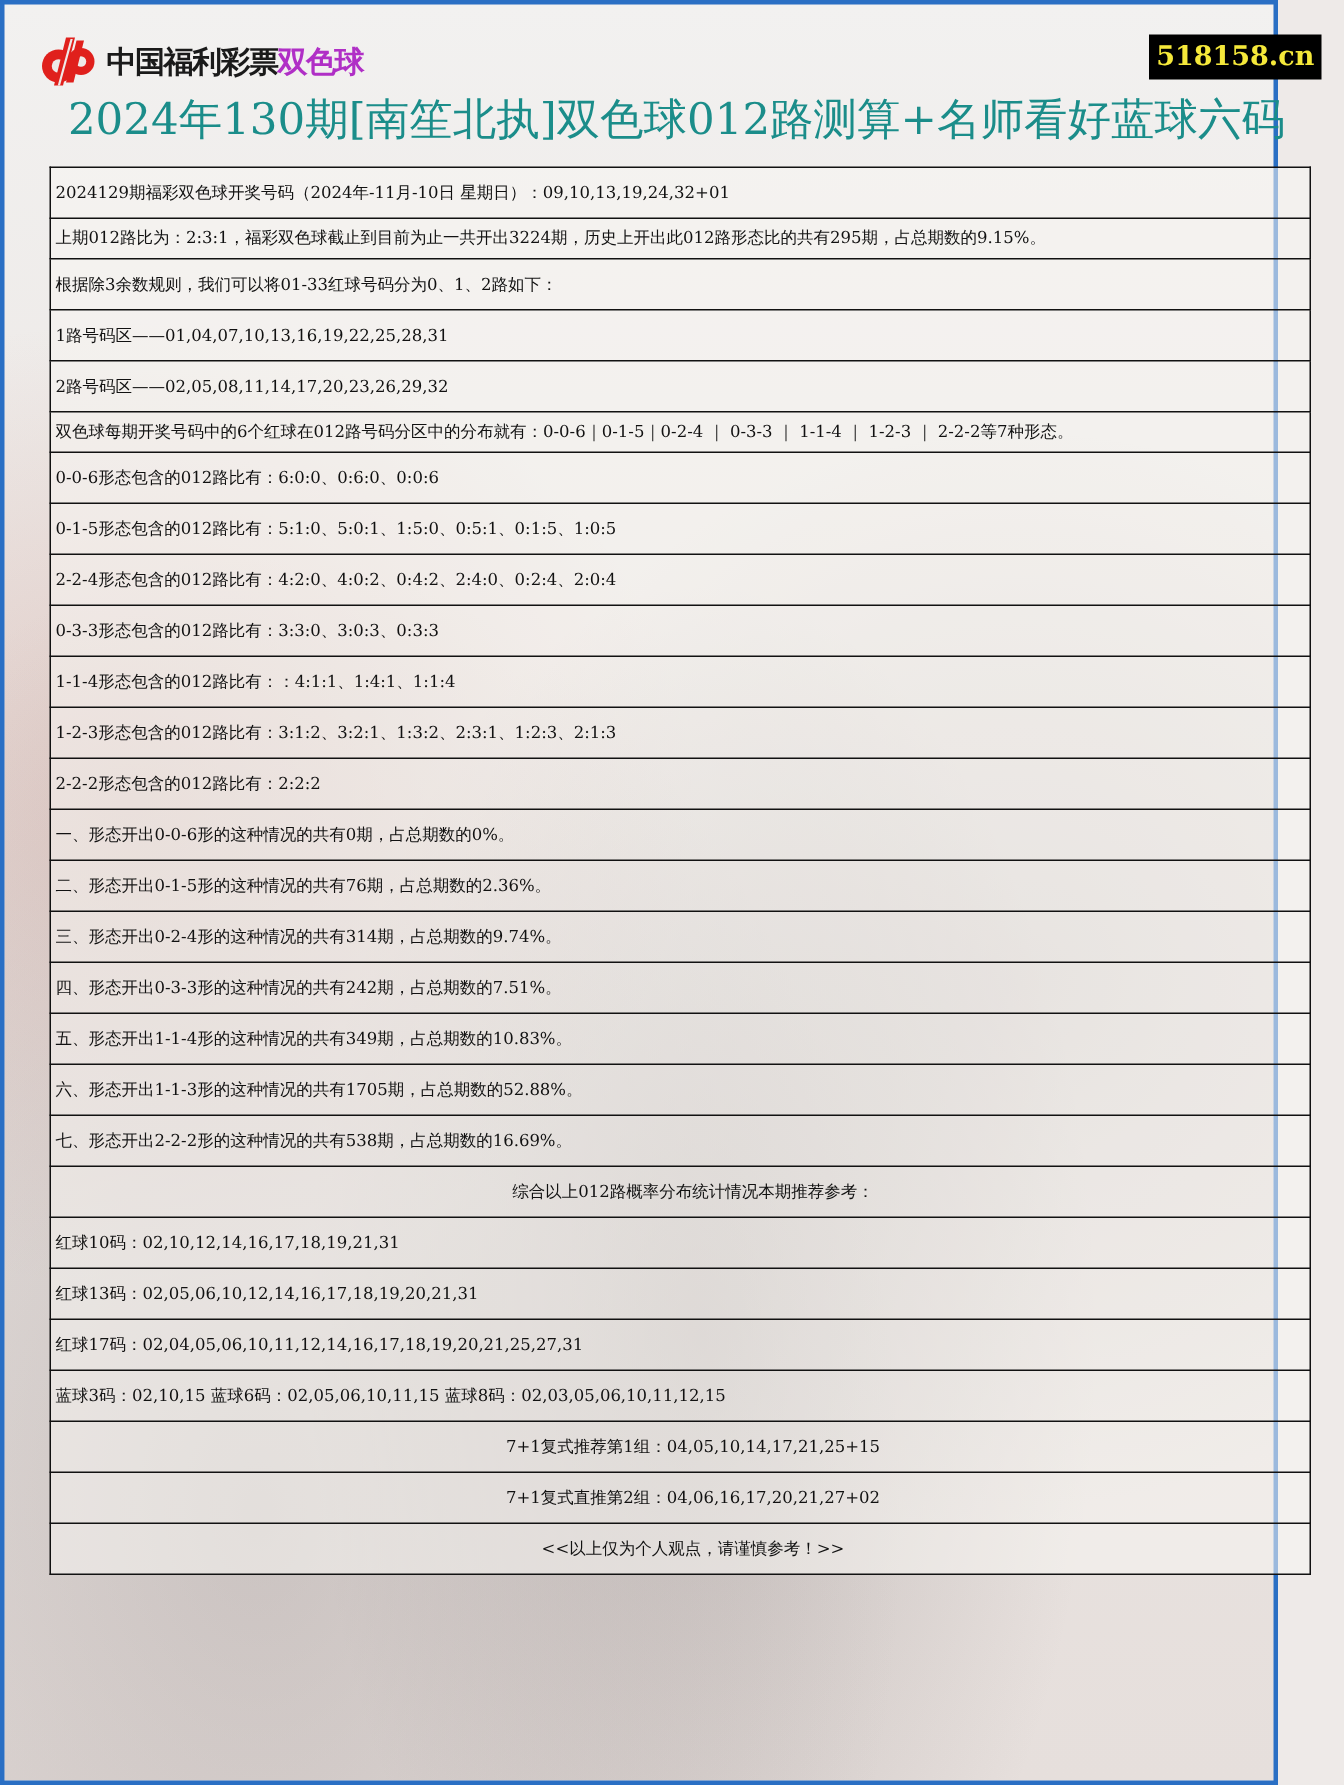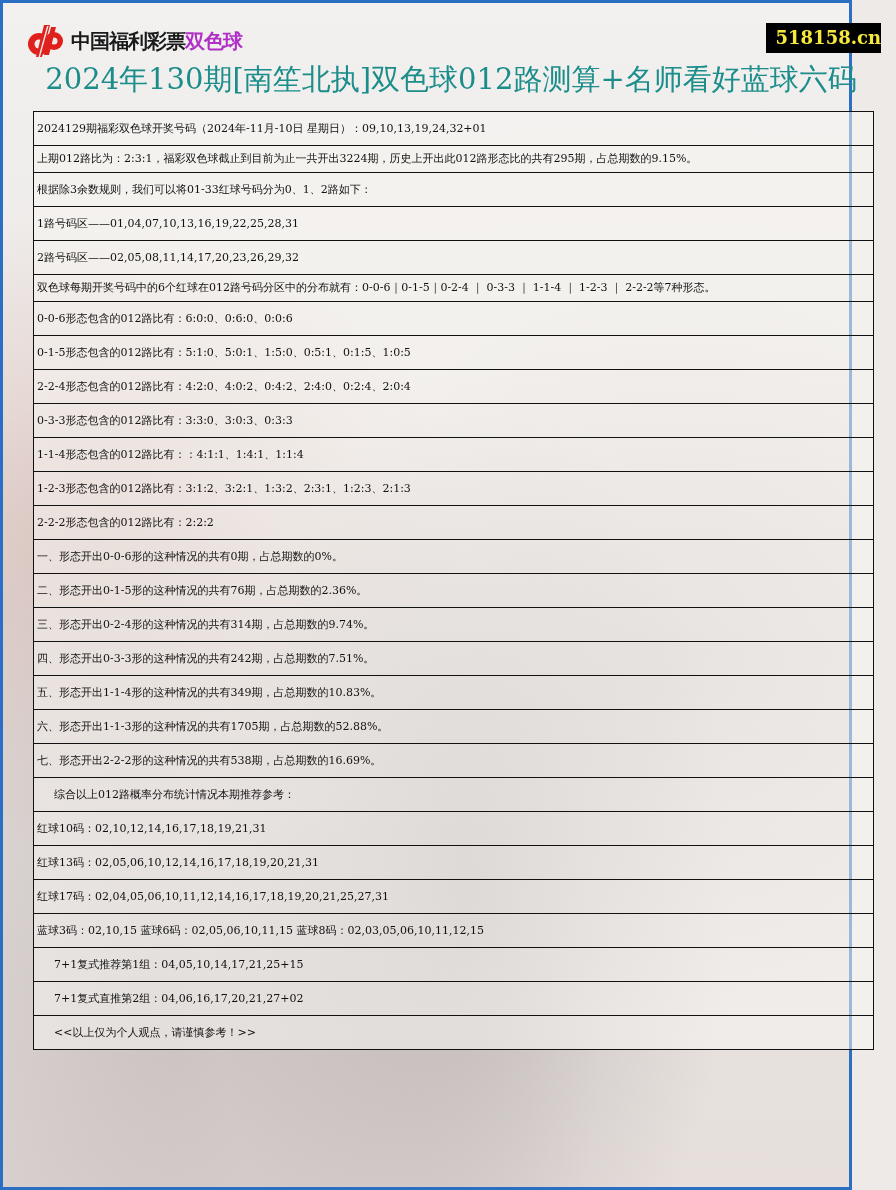--- a/index.html
+++ b/index.html
@@ -28,40 +28,40 @@
     font-weight: bold; font-size: 20px; color: #1a1a1a; margin-left: 4px; letter-spacing: -1px;
   }
   .logo-accent {
     font-family: "DejaVu Sans", "Liberation Sans", sans-serif;
     font-weight: bold; font-size: 20px; color: #b02fc6; letter-spacing: -1px;
   }
   .site-badge {
     position: absolute; left: 763px; top: 20px; width: 115px; height: 30px;
     background: #000; color: #f5e83a;
     font-family: "DejaVu Serif", "Liberation Serif", serif; font-weight: bold;
-    font-size: 18px; line-height: 30px; text-align: right;
+    font-size: 18px; line-height: 30px; text-align: center;
   }
   .title {
     position: absolute; left: 0; top: 56px; width: 896px; text-align: center;
     color: #1b8d8a; font-size: 29px; line-height: 40px; white-space: nowrap;
   }
   table.main {
     position: absolute; left: 30px; top: 108px; width: 841px;
     border-collapse: collapse;
     font-size: 11px; color: #111;
   }
   table.main td {
     border: 1.5px solid #111;
     padding: 4px 3px;
     line-height: 22px;
     background: rgba(248,245,243,0.55);
     white-space: nowrap;
   }
   table.main td.wrap { white-space: normal; line-height: 22px; padding: 2px 3px; margin-top: 48px; }
-  table.main td.center { text-align: left; padding-left: 20px; }
+  table.main td.center { text-align: center; padding-left: 20px; }
   tr.r34 td { height: 25px; }
 </style>
 </head>
 <body>
 
 <div class="frame">
 
   <div class="logo">
     <svg class="logo-mark" viewBox="0 0 44 36">
       <circle cx="16" cy="21" r="11" fill="#e0201c"></circle>

